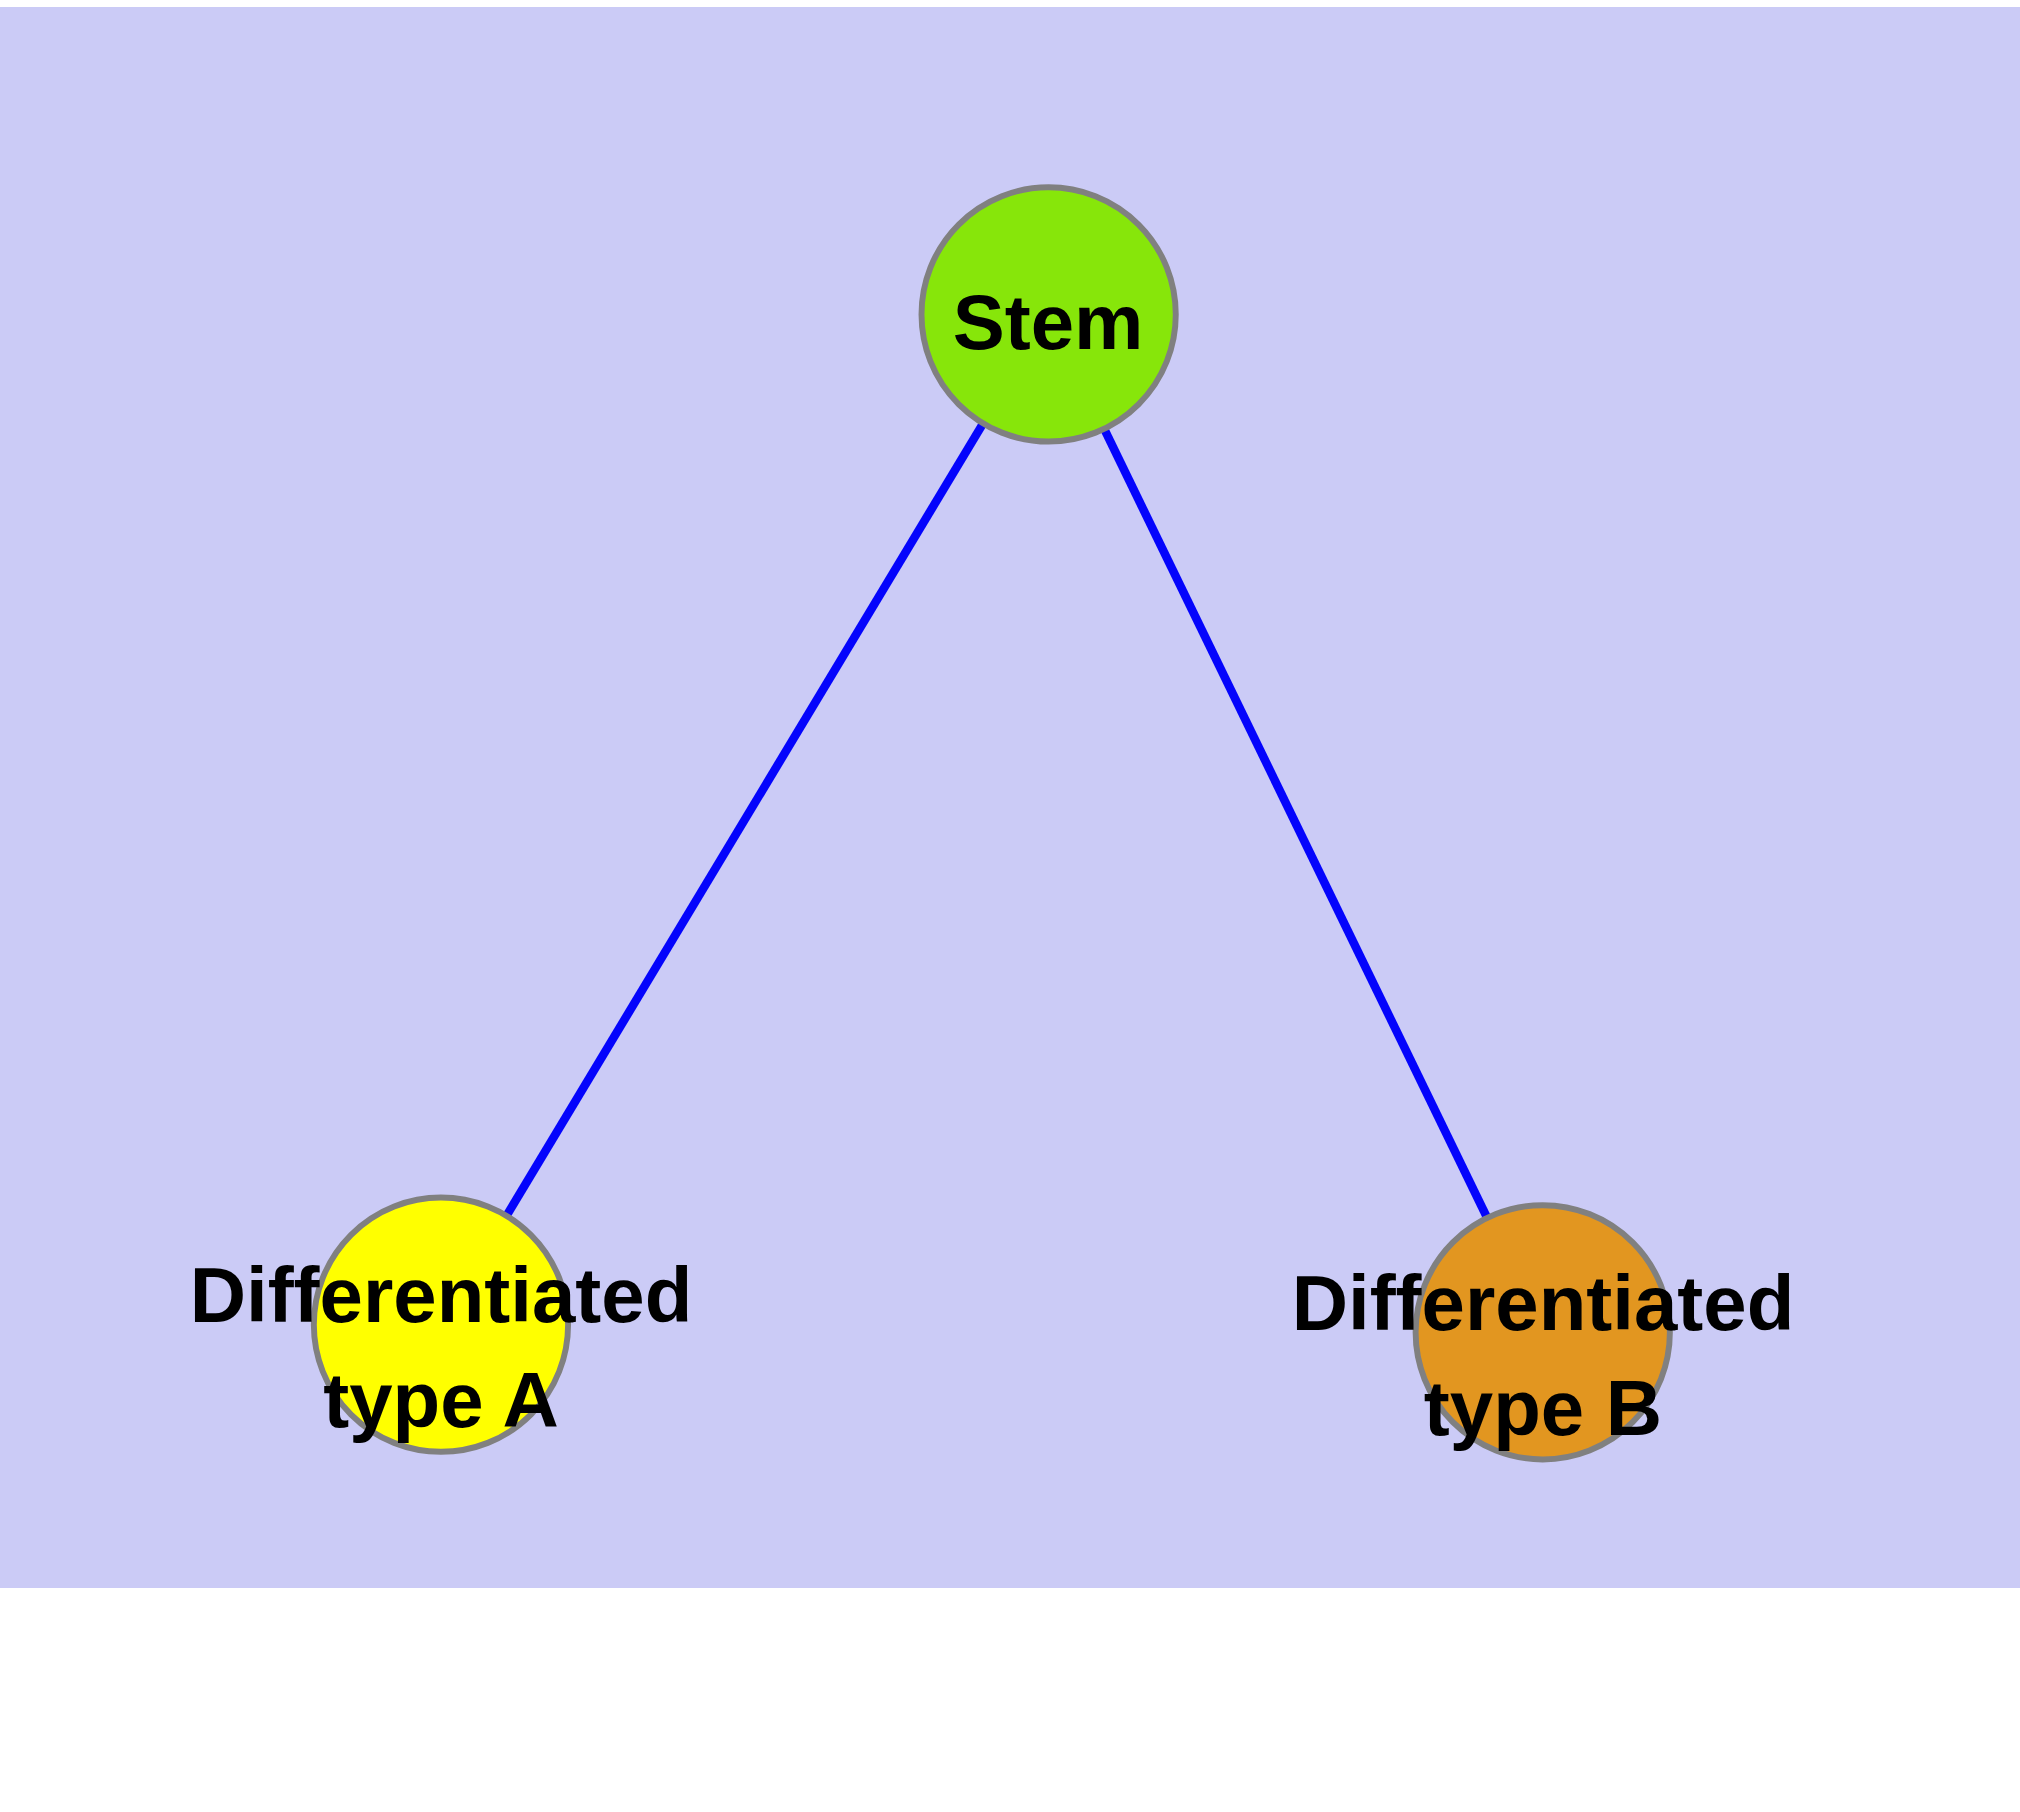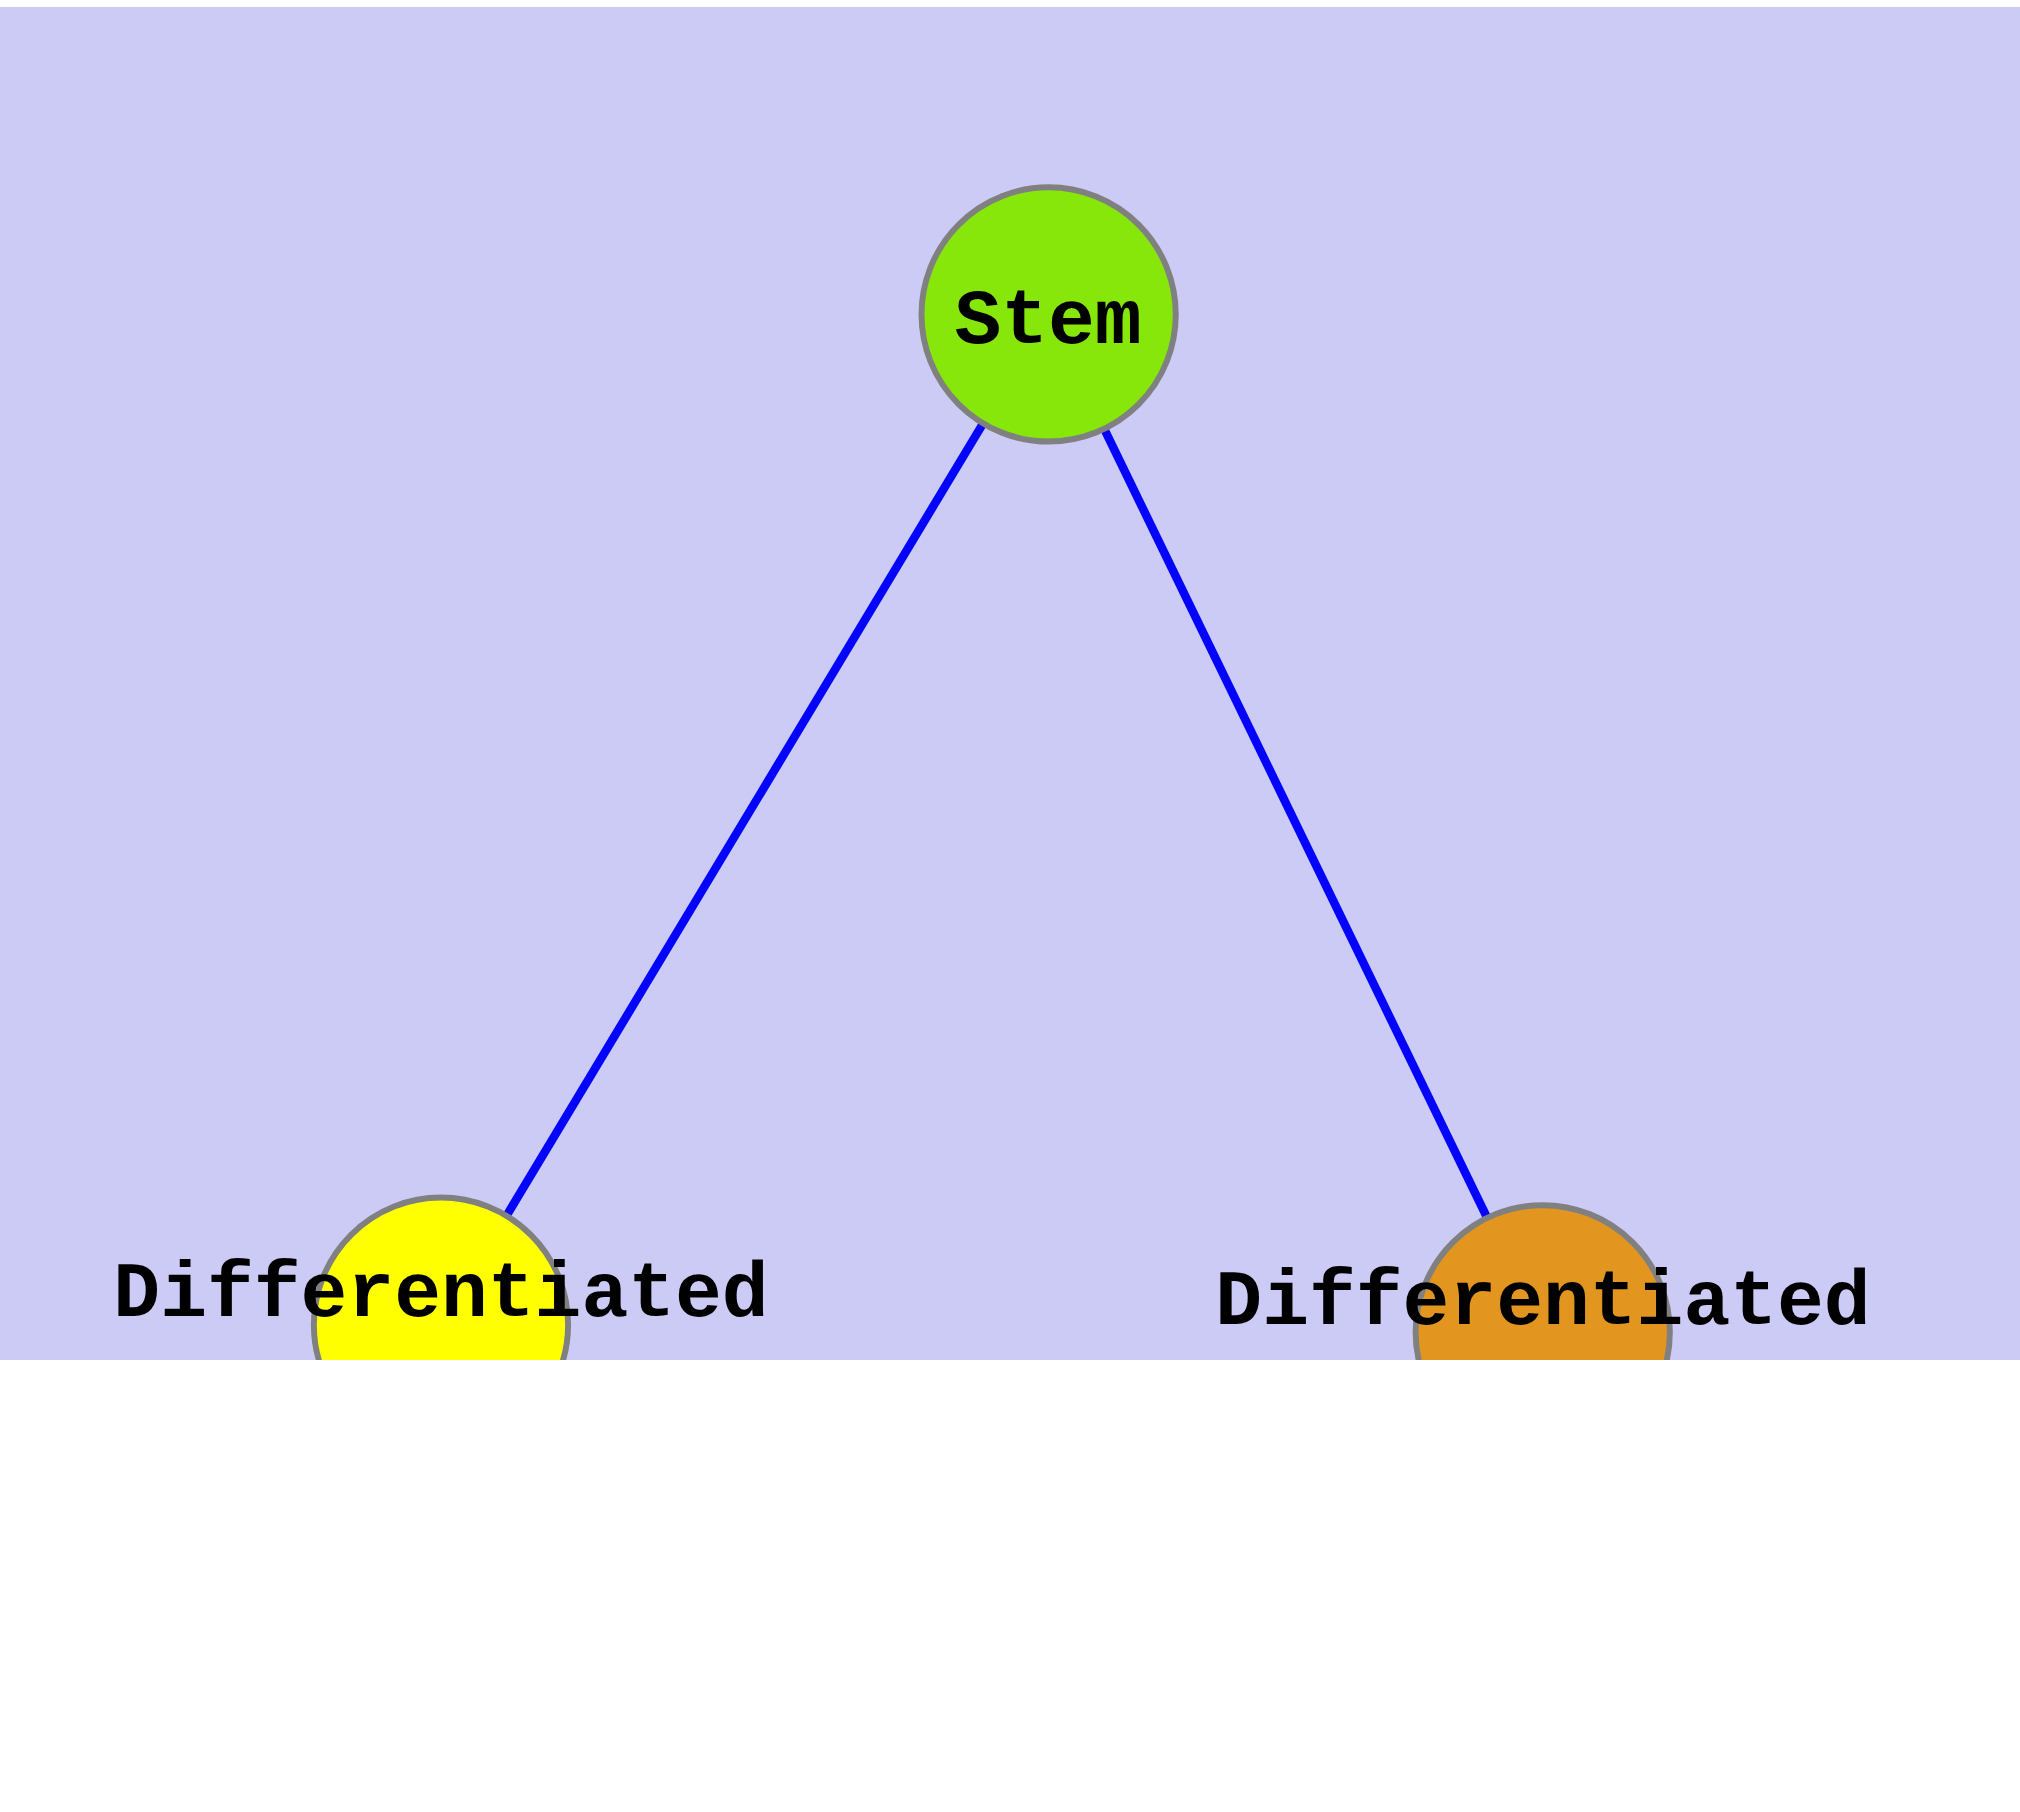--- a/index.html
+++ b/index.html
@@ -3,24 +3,24 @@
 <meta charset="utf-8">
 <style>
   html, body {
     margin: 0;
     padding: 0;
     background: #ffffff;
   }
   .canvas {
     position: relative;
     width: 2021px;
-    height: 1360px;
+    height: 1588px;
     background: #ffffff;
     overflow: hidden;
-    font-family: Liberation Mono, monospace;
+    font-family: Liberation Sans, sans-serif;
   }
   .plot-bg {
     position: absolute;
     left: 0;
     top: 6.8px;
     width: 2021px;
     height: 1805px;
     
     background: #cbcbf6;
   }

